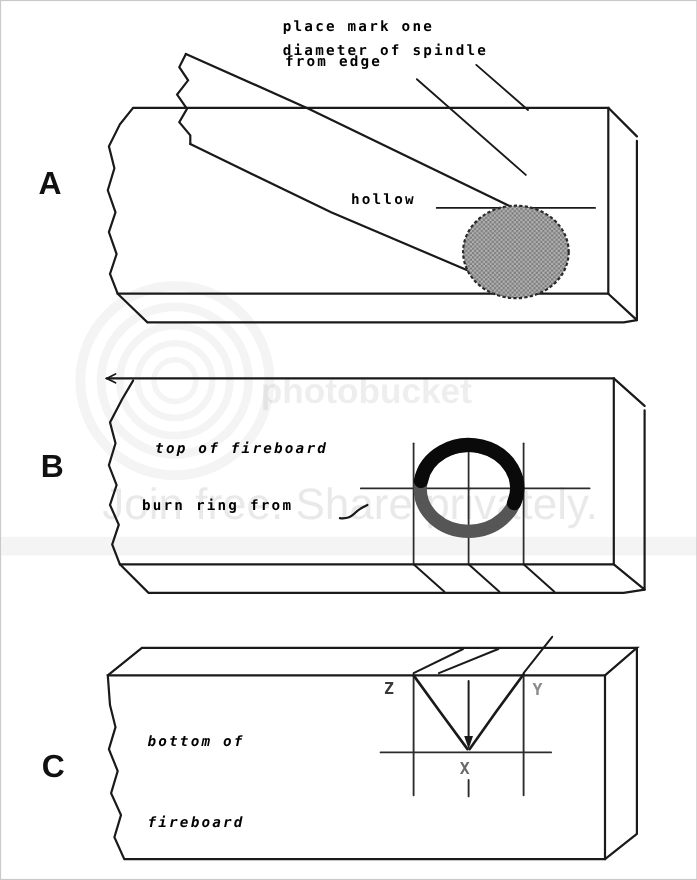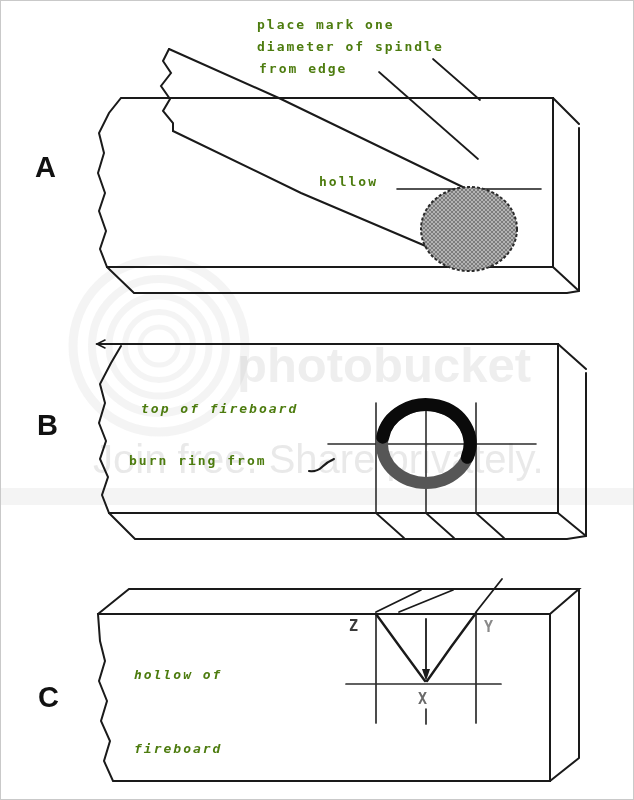--- a/index.html
+++ b/index.html
@@ -8,21 +8,21 @@
     width:634px;height:800px;
     background:#ffffff;
     box-sizing:border-box;
     border:1px solid #c9c9c9;
     overflow:hidden;
     font-family:"DejaVu Sans Mono","Liberation Mono",monospace;
   }
   svg{position:absolute;left:0;top:0;}
   .lbl{
     position:absolute;
-    color:#4d7c0f;
+    color:#000000;
     font-size:13px;
     font-weight:700;
     letter-spacing:2px;
     white-space:nowrap;
   }
   .italic{font-style:italic;}
   .panel-letter{
     position:absolute;
     font-family:"Liberation Sans",sans-serif;
     font-size:29px;
@@ -33,21 +33,21 @@
   .pt-label{
     position:absolute;
     font-size:15px;
     font-weight:700;
     letter-spacing:0;
   }
   .wm-brand{
     position:absolute;
     left:236px;top:336px;
     font-family:"Liberation Sans",sans-serif;
-    font-size:49px;
+    font-size:32px;
     font-weight:700;
     letter-spacing:0px;
     color:rgba(120,120,120,0.13);
   }
   .wm-tagline{
     position:absolute;
     left:92px;top:436px;
     font-family:"Liberation Sans",sans-serif;
     font-size:40px;
     font-weight:400;
@@ -162,27 +162,27 @@
         <path d="M375,611 L420,589"></path>
         <path d="M398,611 L452,589"></path>
         <path d="M475,611 L501,578"></path>
       </g>
     </g>
   </svg>
 
   <div class="panel-letter" style="left:34px;top:150px;">A</div>
   <div class="lbl" style="left:256px;top:16px;">place mark one</div>
   <div class="lbl" style="left:256px;top:38px;">diameter of spindle</div>
-  <div class="lbl" style="left:258px;top:60px;">from edge</div>
+  <div class="lbl" style="left:258px;top:48px;">from edge</div>
   <div class="lbl" style="left:318px;top:173px;">hollow</div>
 
   <div class="panel-letter" style="left:36px;top:408px;">B</div>
   <div class="lbl italic" style="left:140px;top:400px;">top of fireboard</div>
   <div class="lbl" style="left:128px;top:452px;">burn ring from</div>
 
   <div class="panel-letter" style="left:37px;top:680px;">C</div>
-  <div class="lbl italic" style="left:133px;top:666px;">hollow of</div>
+  <div class="lbl italic" style="left:133px;top:666px;">bottom of</div>
   <div class="lbl italic" style="left:133px;top:692px;margin-top:48px;">fireboard</div>
   <div class="pt-label" style="left:348px;top:616px;color:#3a3a3a;">Z</div>
   <div class="pt-label" style="left:483px;top:617px;color:#8a8a8a;">Y</div>
   <div class="pt-label" style="left:417px;top:689px;color:#6a6a6a;">X</div>
 
 </div>
 
 </body></html>

